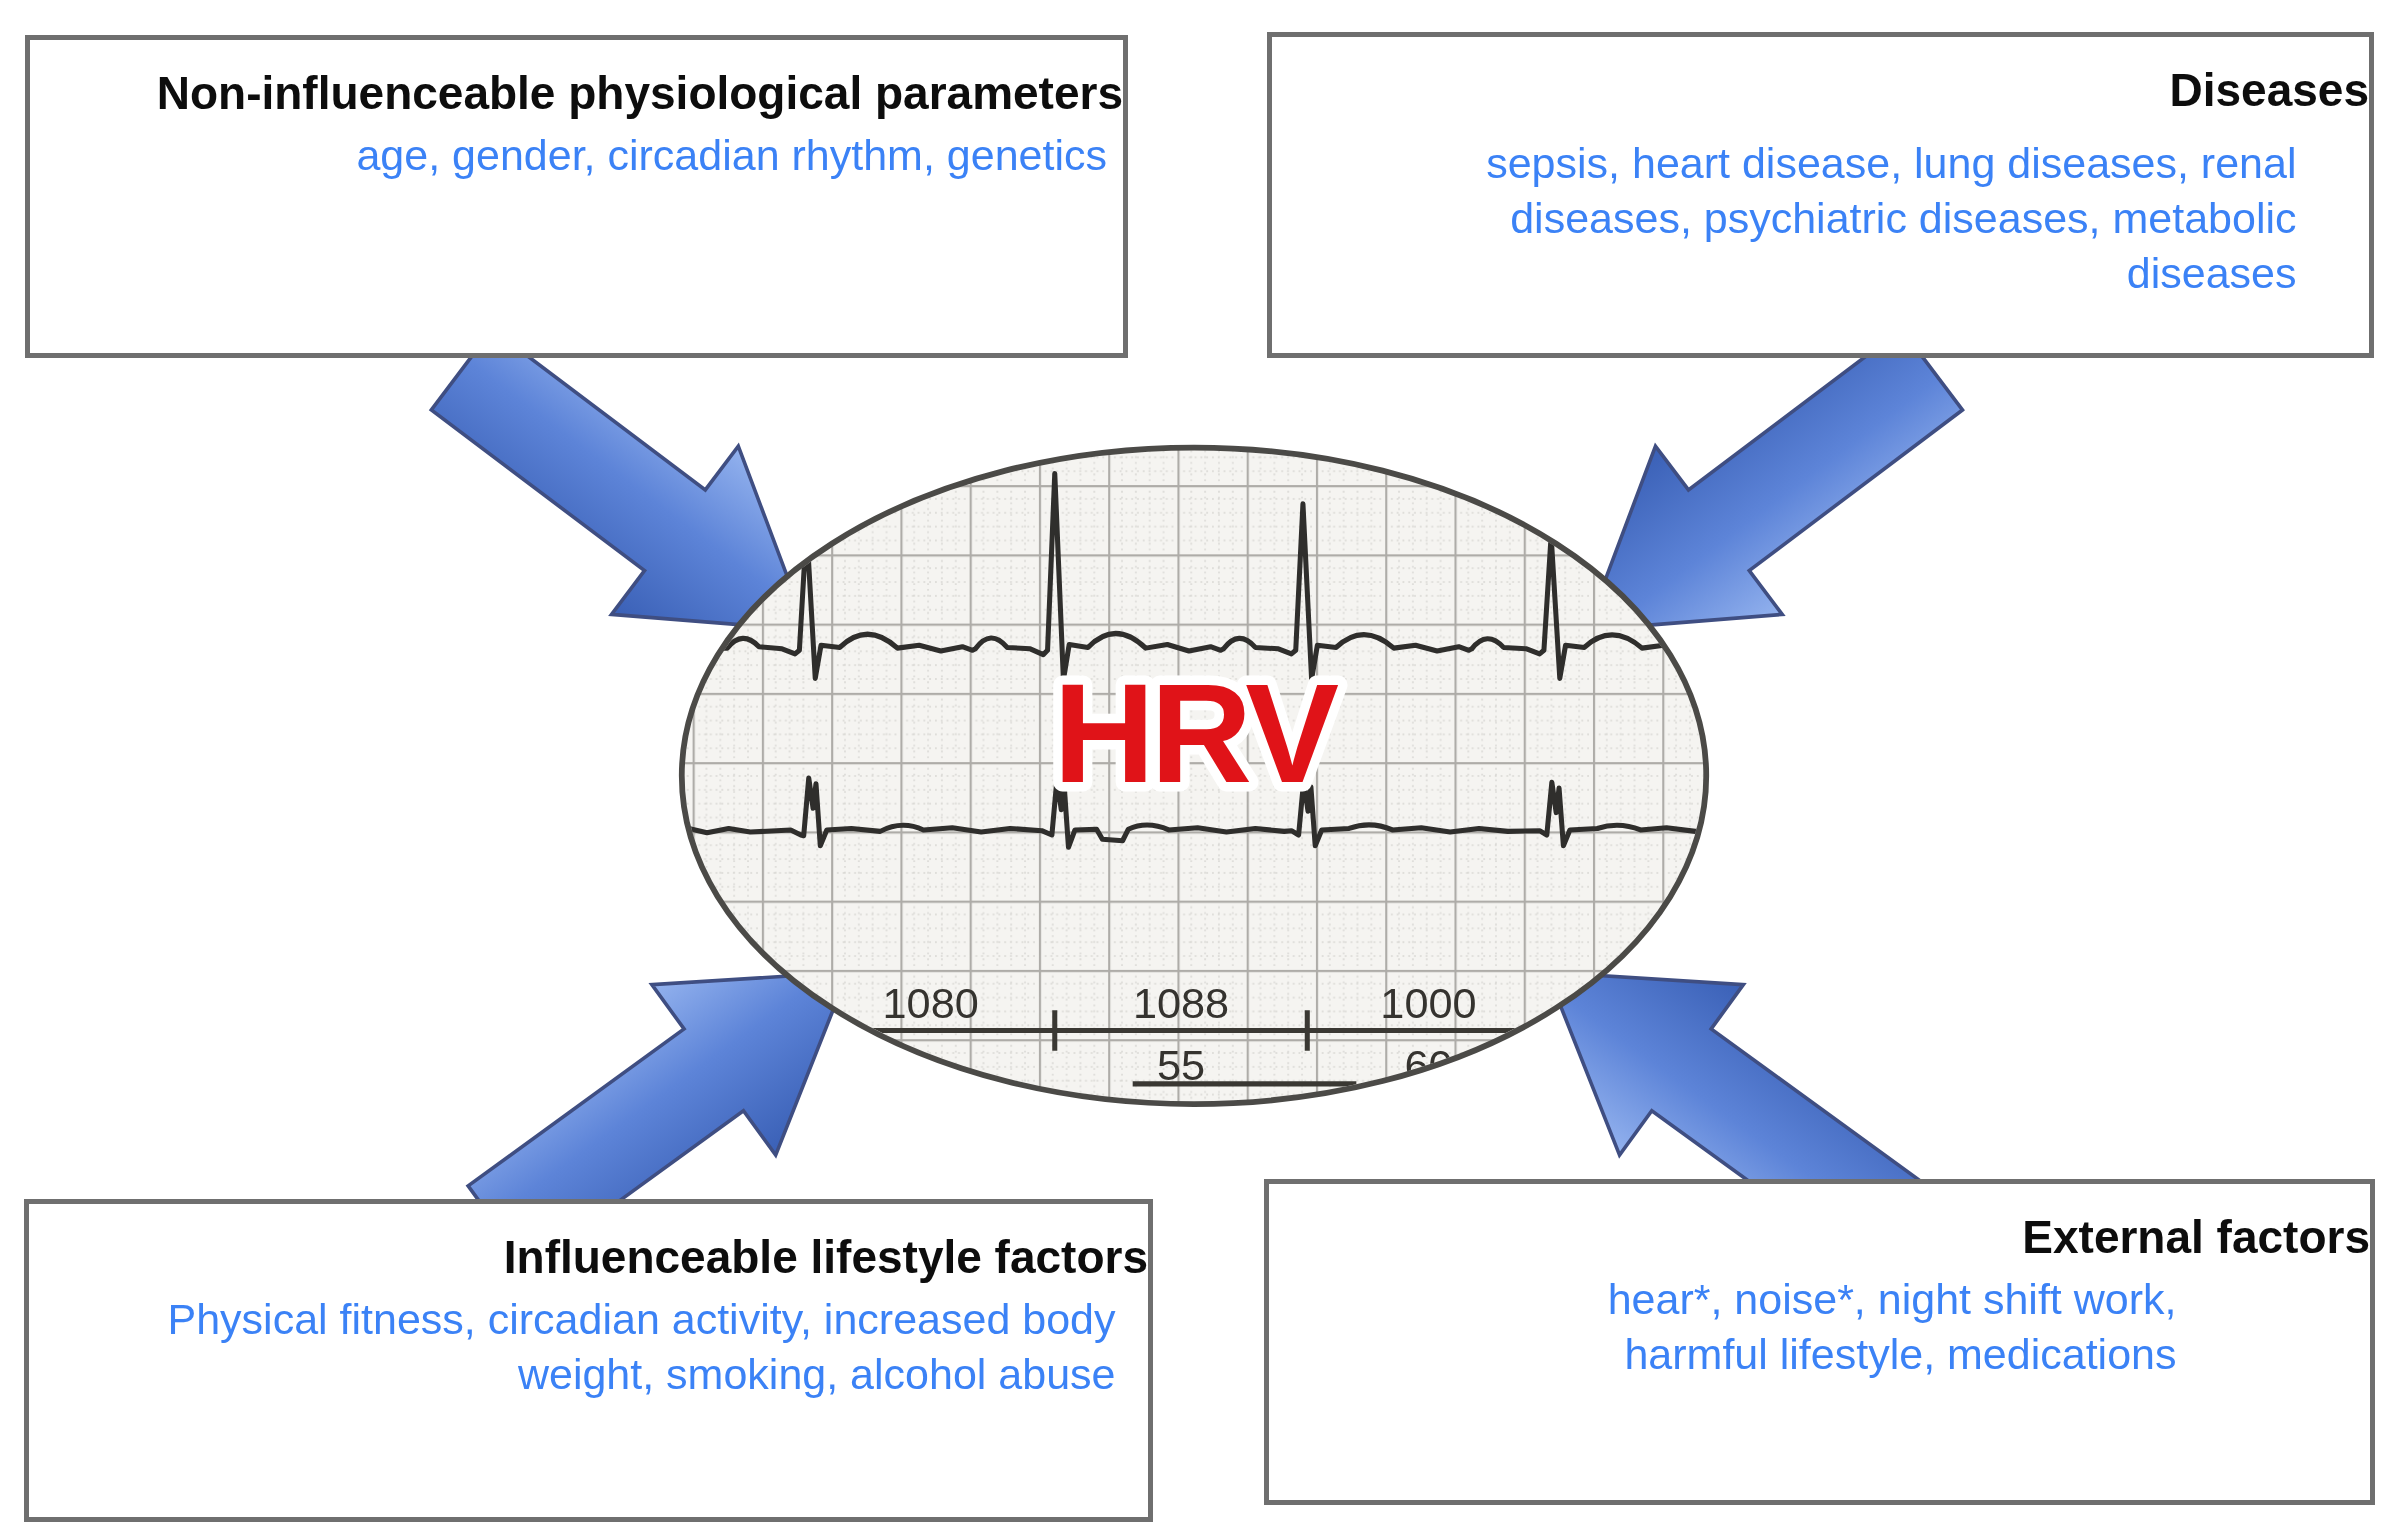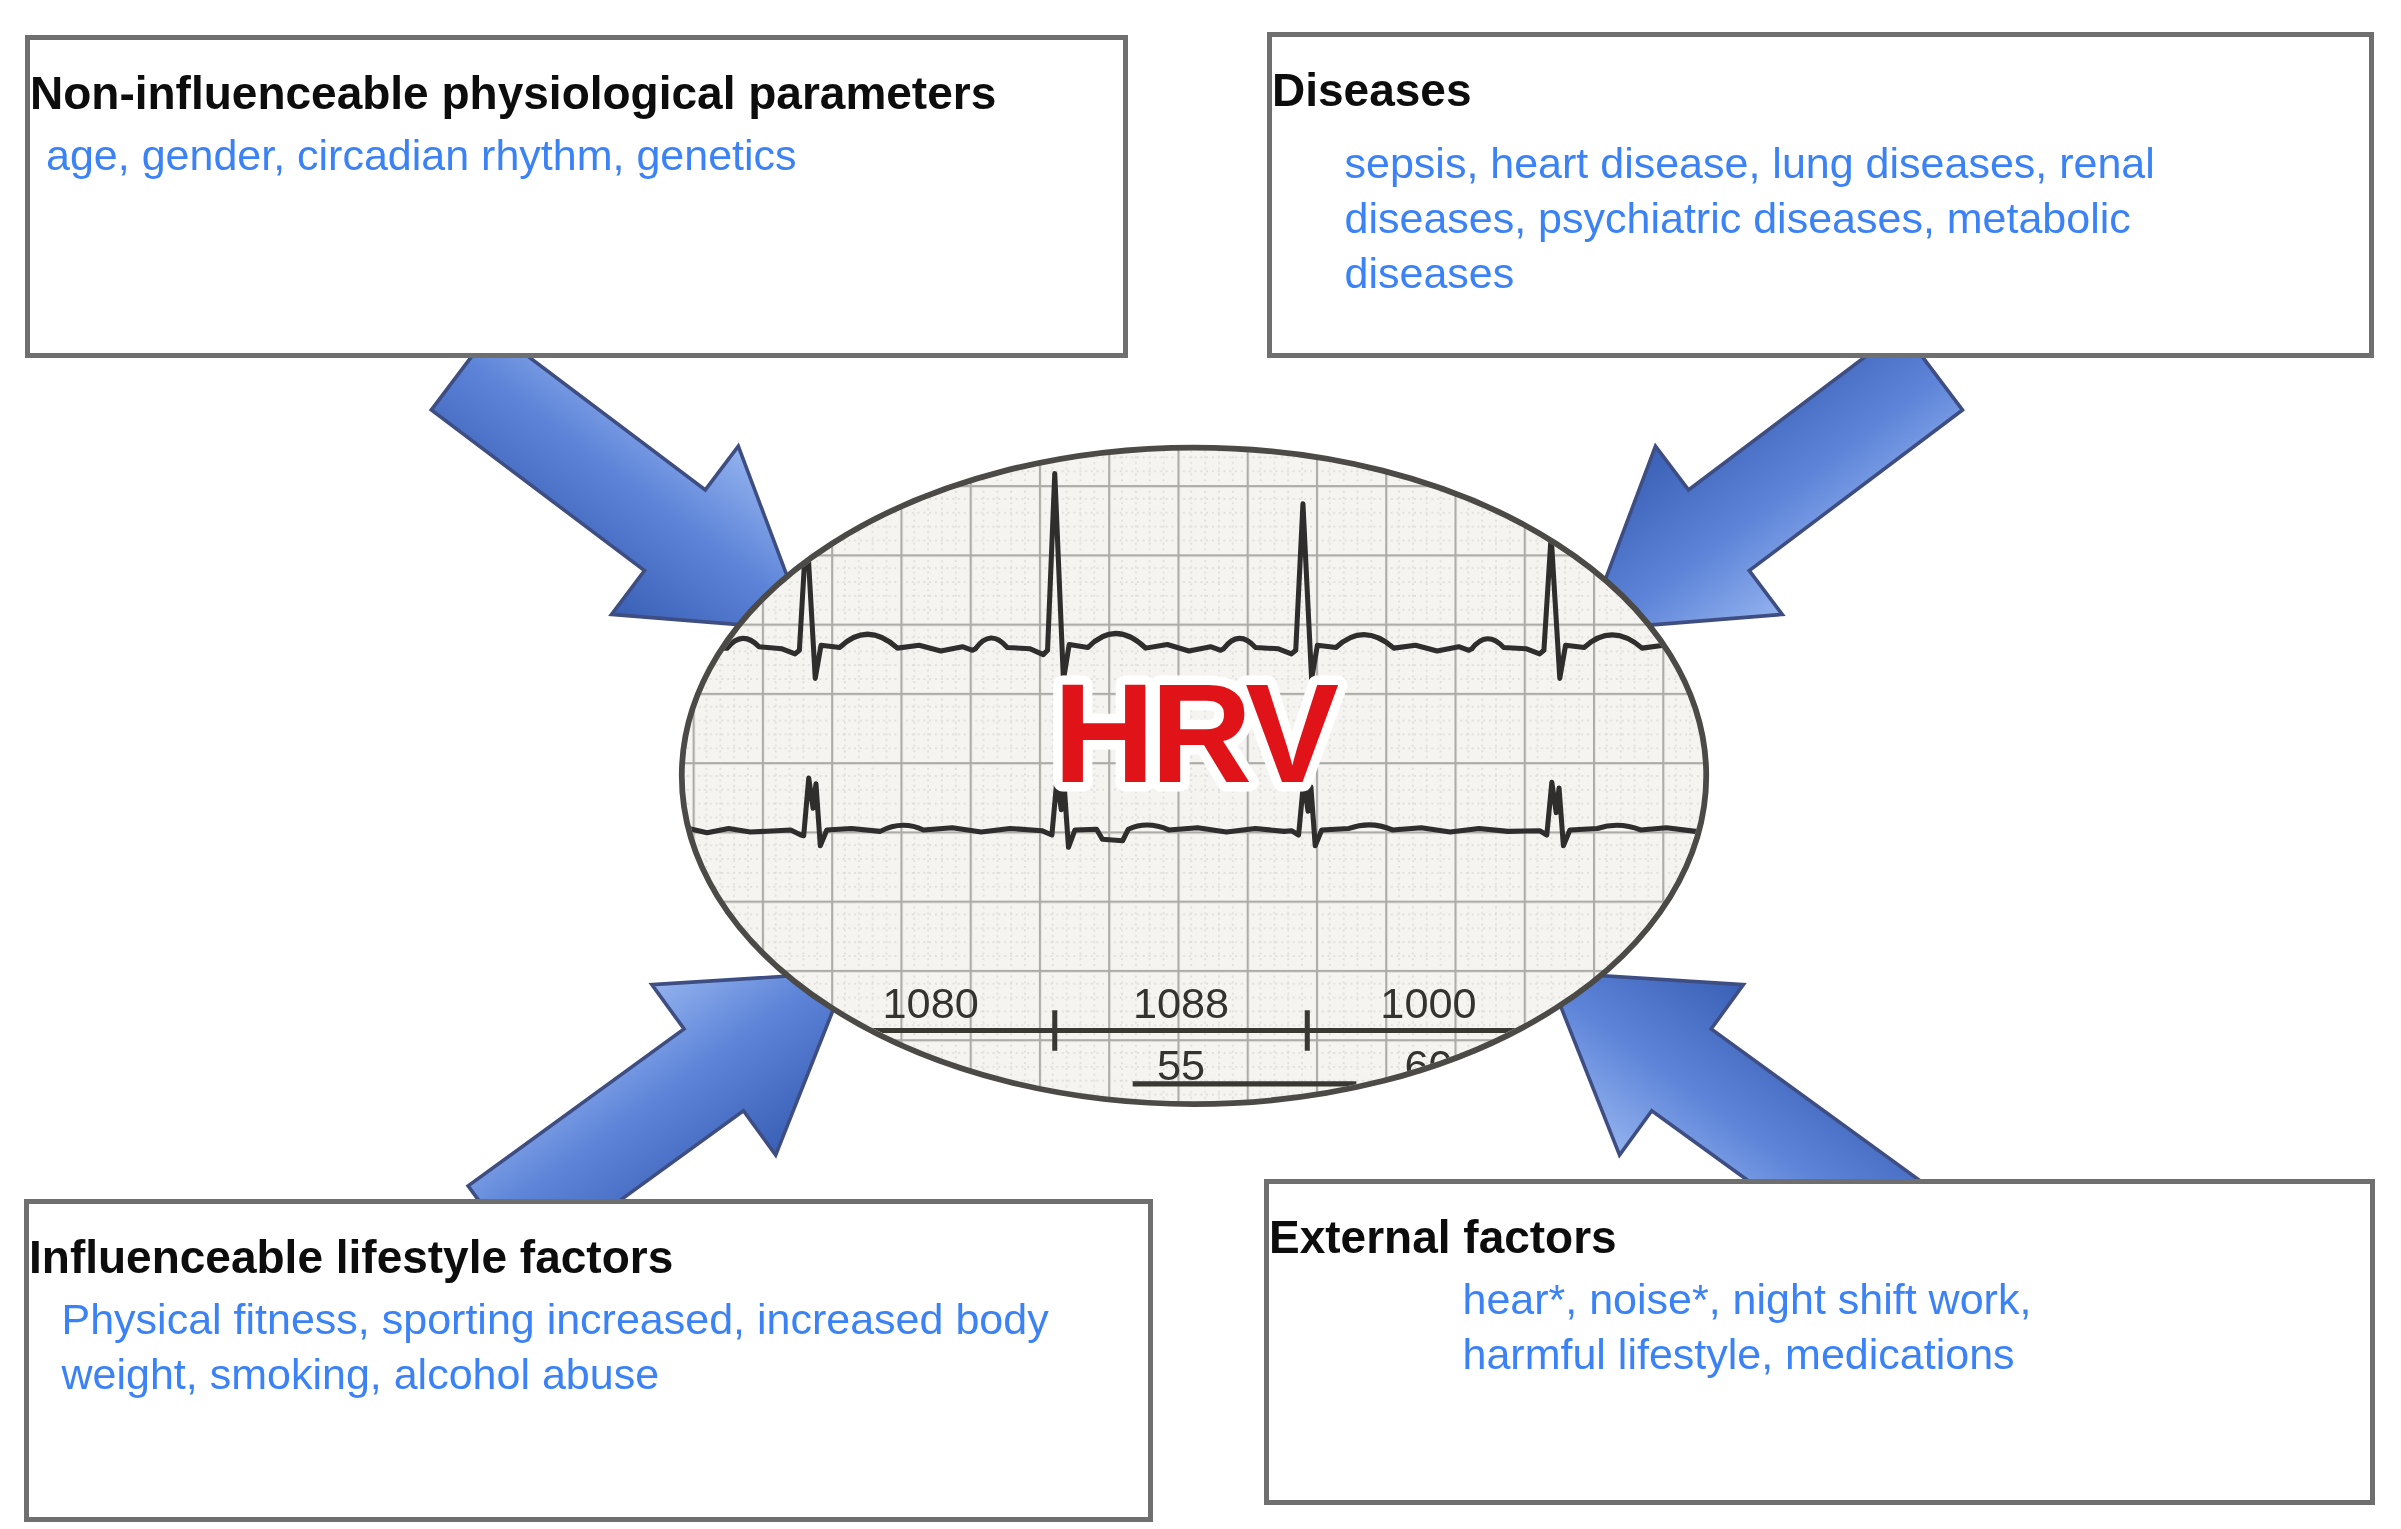--- a/index.html
+++ b/index.html
@@ -9,21 +9,21 @@
     background:#ffffff;
     font-family:"Liberation Sans", sans-serif;
     overflow:hidden;
   }
   .ecg-svg{position:absolute;left:0;top:0;}
   .factor-box{
     position:absolute;
     background:#ffffff;
     border:5.8px solid #6f6f6f;
     box-sizing:border-box;
-    text-align:left;
+    text-align:right;
     z-index:2;
   }
   .box-title{
     font-size:46px;
     font-weight:bold;
     color:#0d0d0d;
     line-height:1.22;
     padding-top:24.5px;
     white-space:nowrap;
   }
@@ -142,21 +142,21 @@
     <div class="box-body body-top-left">age, gender, circadian rhythm, genetics</div>
   </div>
 
   <div class="factor-box box-top-right">
     <div class="box-title">Diseases</div>
     <div class="box-body body-top-right">sepsis, heart disease, lung diseases, renal diseases, psychiatric diseases, metabolic diseases</div>
   </div>
 
   <div class="factor-box box-bottom-left">
     <div class="box-title">Influenceable lifestyle factors</div>
-    <div class="box-body body-bottom-left">Physical fitness, sporting increased, increased body weight, smoking, alcohol abuse</div>
+    <div class="box-body body-bottom-left">Physical fitness, circadian activity, increased body weight, smoking, alcohol abuse</div>
   </div>
 
   <div class="factor-box box-bottom-right">
     <div class="box-title">External factors</div>
     <div class="box-body body-bottom-right">hear*, noise*, night shift work, harmful lifestyle, medications</div>
   </div>
 
 </div>
 
 

